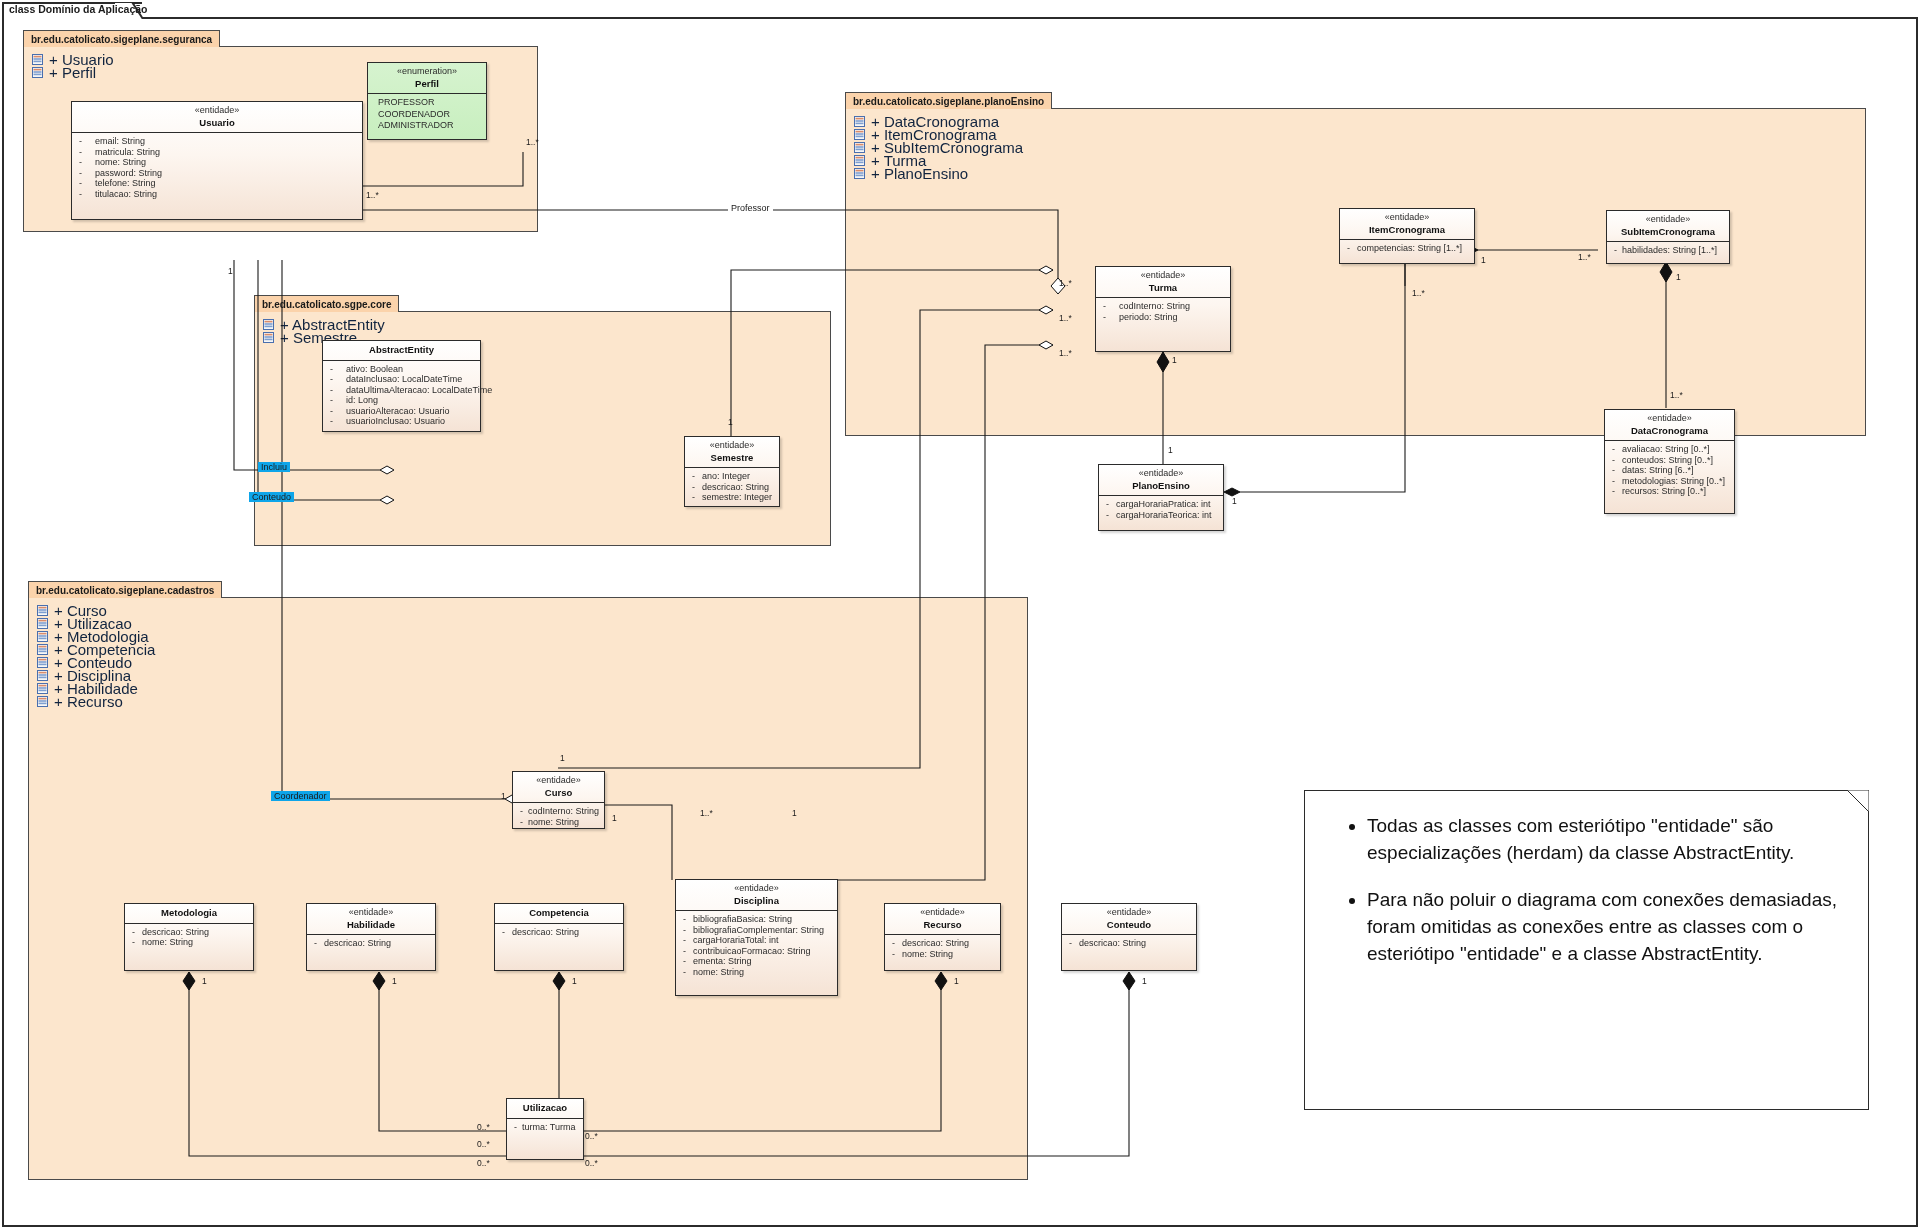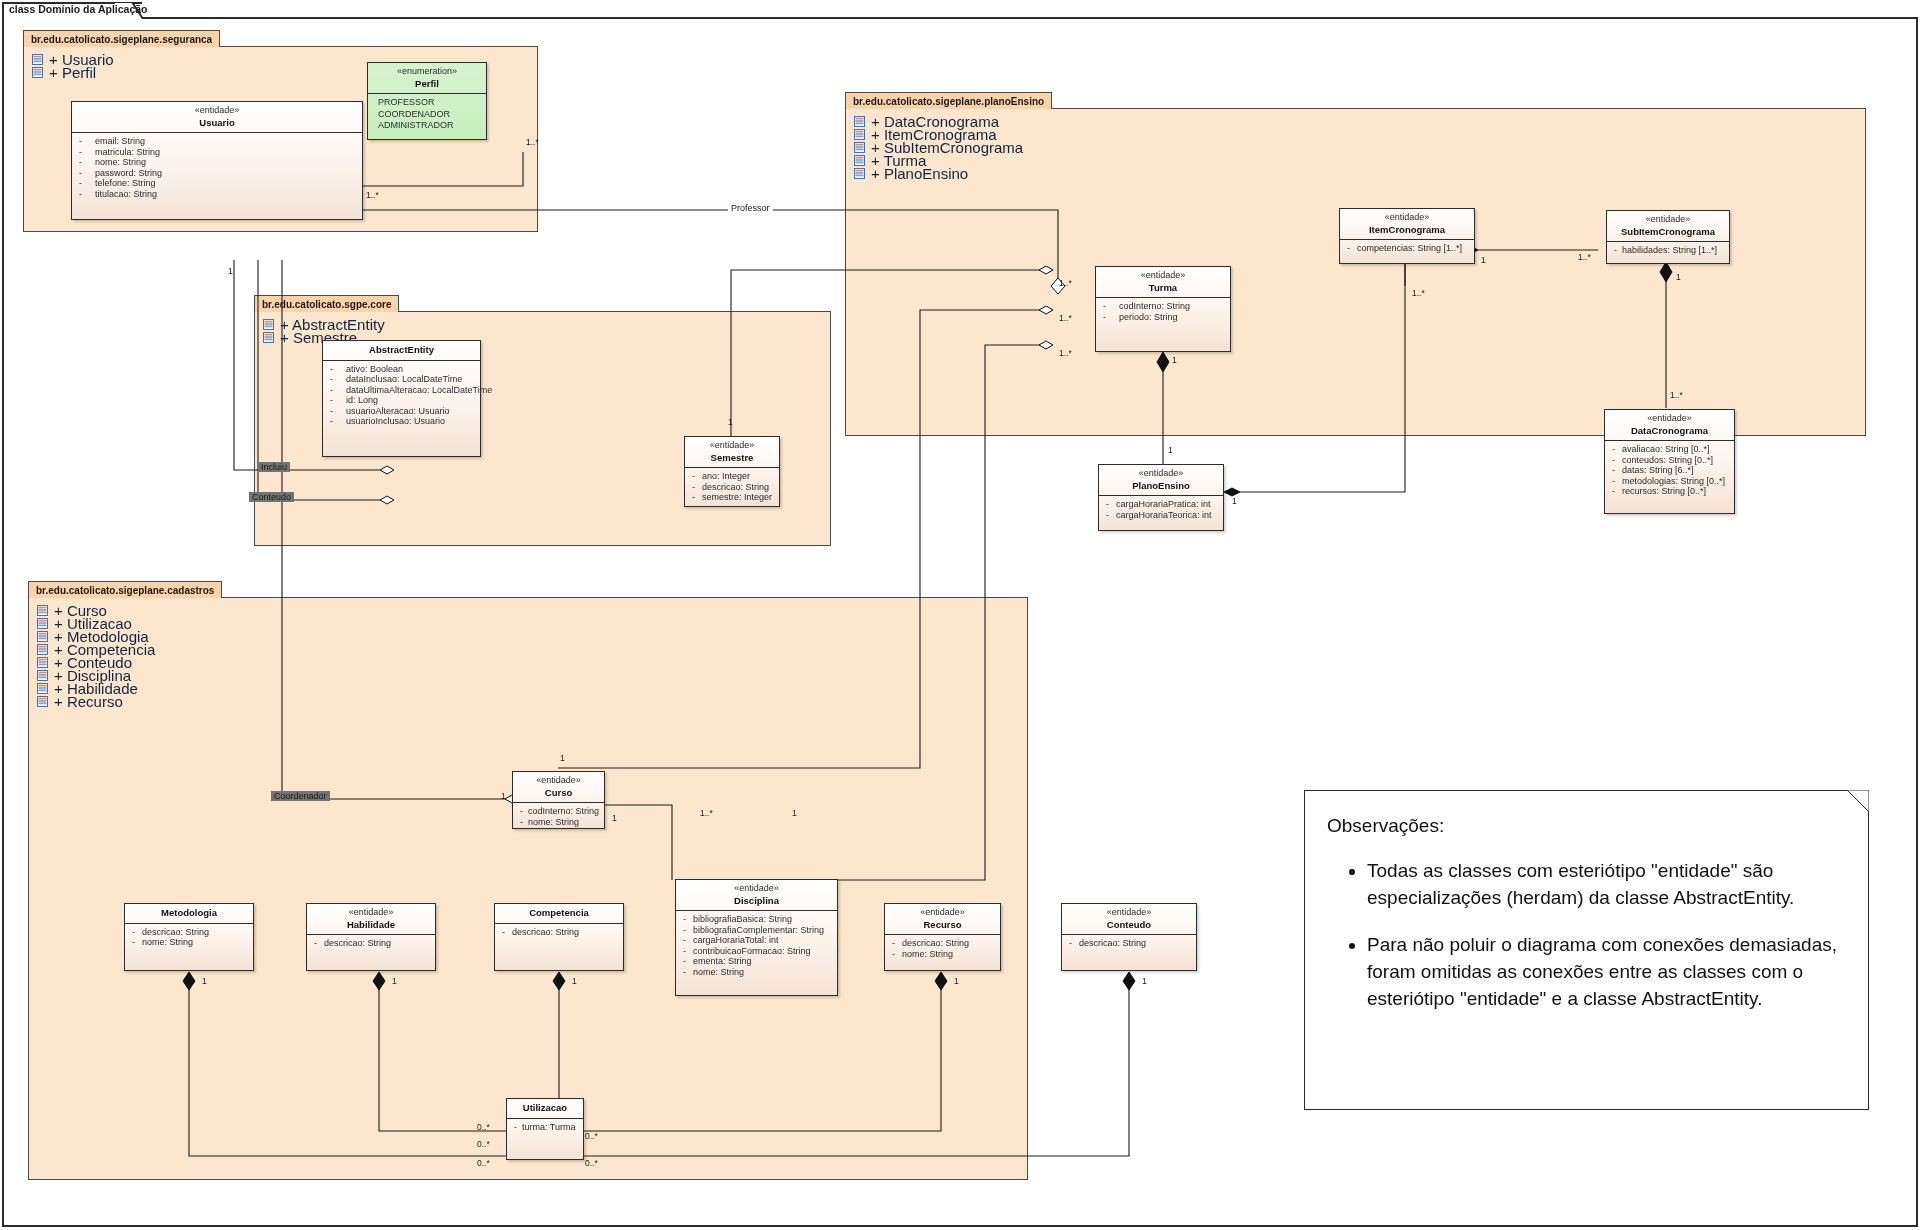--- a/index.html
+++ b/index.html
@@ -141,21 +141,21 @@
     position: absolute;
     font-size: 8.5px;
     color: #1a1a1a;
     white-space: nowrap;
     z-index: 22;
   }
   .rolelbl {
     position: absolute;
     font-size: 9px;
     color: #1a1a1a;
-    background: #737373;
+    background: #0ea5e9;
     padding: 0 3px;
     white-space: nowrap;
     z-index: 22;
   }
   .rolelbl.onwhite { background: #ffffff; }
 
   
   #note {
     position: absolute;
     left: 1304px; top: 790px;
@@ -472,21 +472,21 @@
       <span class="stereo">«enumeration»</span>
       <span class="cname">Perfil</span>
     </div>
     <div style="padding:3px 2px;">
       <div class="enum-lit">PROFESSOR</div>
       <div class="enum-lit">COORDENADOR</div>
       <div class="enum-lit">ADMINISTRADOR</div>
     </div>
   </div>
 
-  <div class="cls" style="left:322px; top:340px; width:159px; height:117px;">
+  <div class="cls" style="left:322px; top:340px; width:159px; height:92px;">
     <div class="cls-head">
       <span class="cname">AbstractEntity</span>
     </div>
     <div class="cls-attrs">
       <div class="attr">
           <span class="vis">-</span>
           <span class="txt">ativo: Boolean</span>
         </div>
       <div class="attr">
           <span class="vis">-</span>
@@ -795,21 +795,20 @@
   <div class="rolelbl" style="left:249px; top:492px;">Conteudo</div>
   <div class="rolelbl" style="left:271px; top:791px;">Coordenador</div>
 
   <div id="note">
     <svg id="note-fold" viewBox="0 0 22 22">
       <path d="M0,0 L22,22 L22,0 Z" fill="#ffffff" stroke="none"></path>
       <path d="M0,0 L22,22" stroke="#2b2b2b" stroke-width="1" fill="none"></path>
       <path d="M0,0 L22,0 L22,22" stroke="#2b2b2b" stroke-width="1" fill="none"></path>
     </svg>
     <div id="note-body">
-      <div id="note-title">Observações:</div>
       <ul id="note-list">
         <li>Todas as classes com esteriótipo "entidade" são especializações (herdam) da classe AbstractEntity.</li>
         <li>Para não poluir o diagrama com conexões demasiadas, foram omitidas as conexões entre as classes com o esteriótipo "entidade" e a classe AbstractEntity.</li>
       </ul>
     </div>
   </div>
 
 </div>
 
 </body></html>

